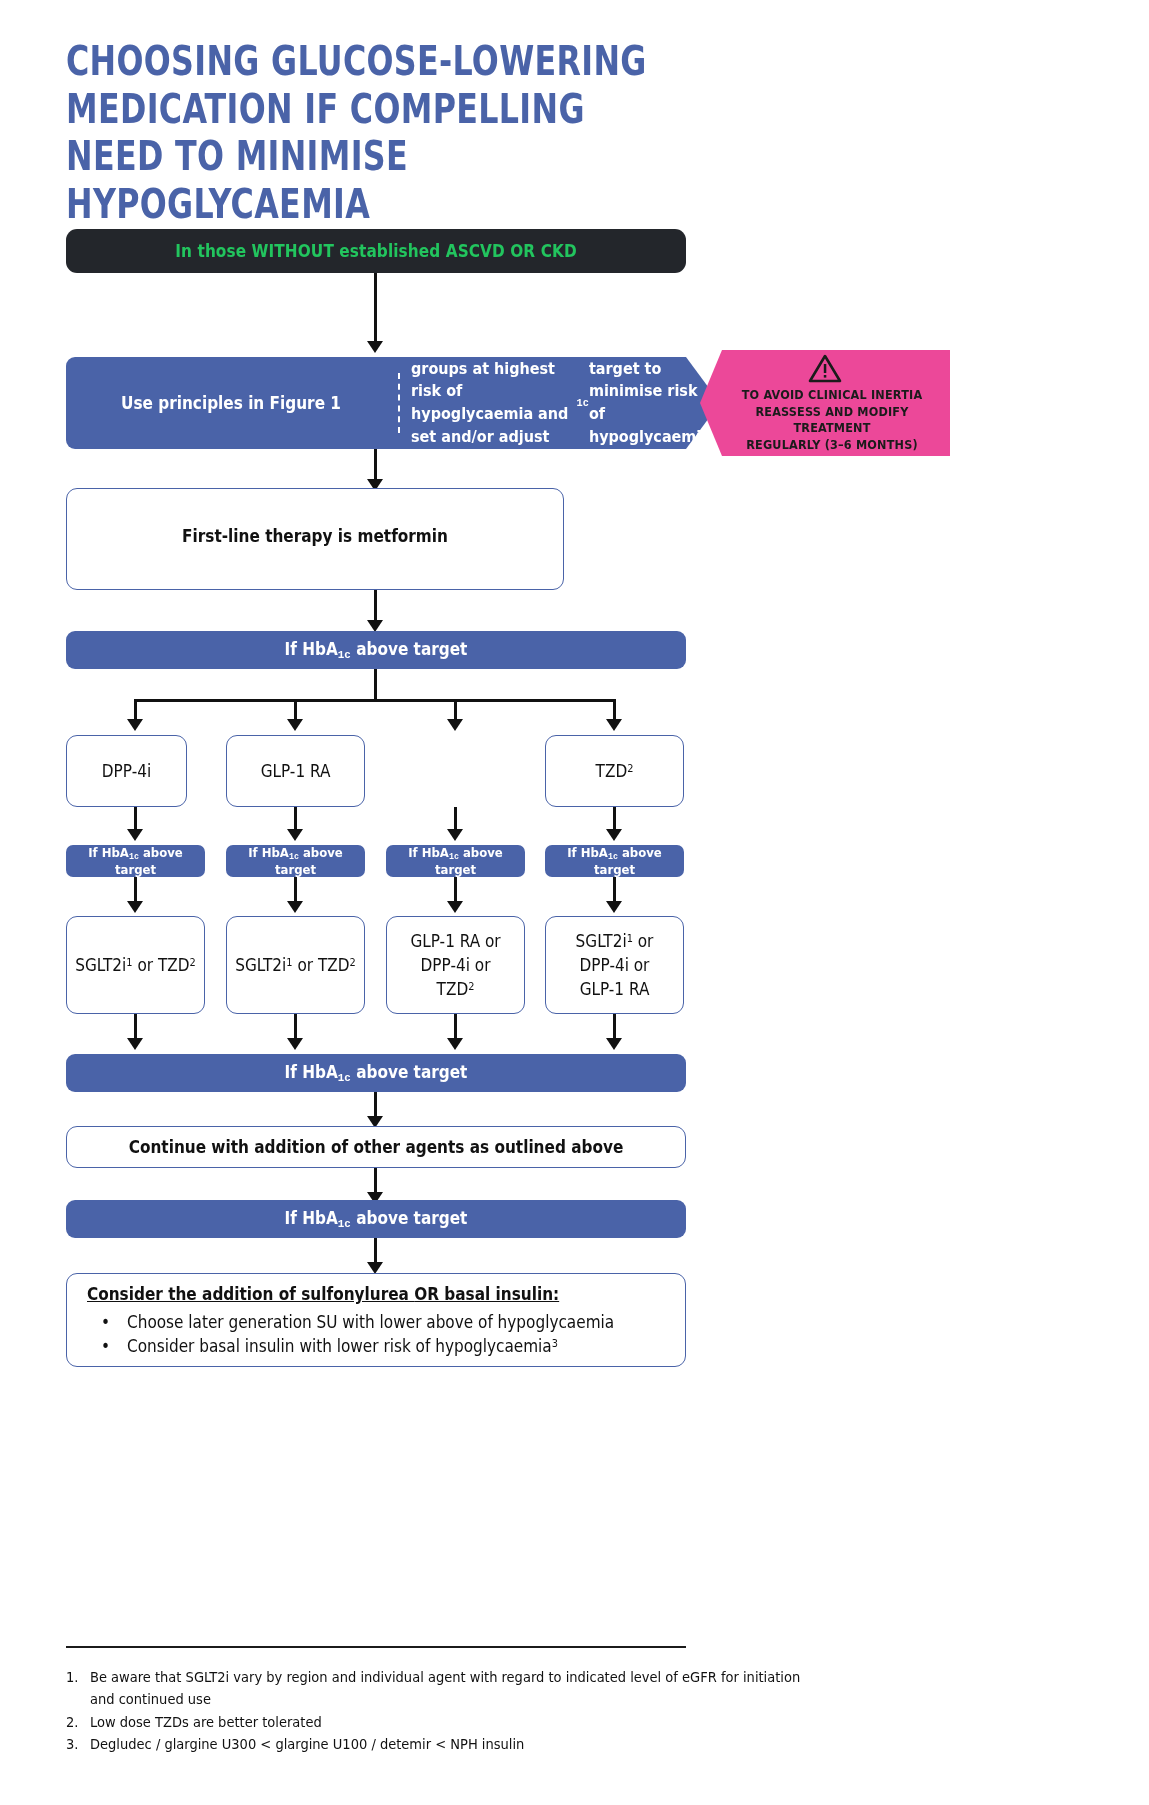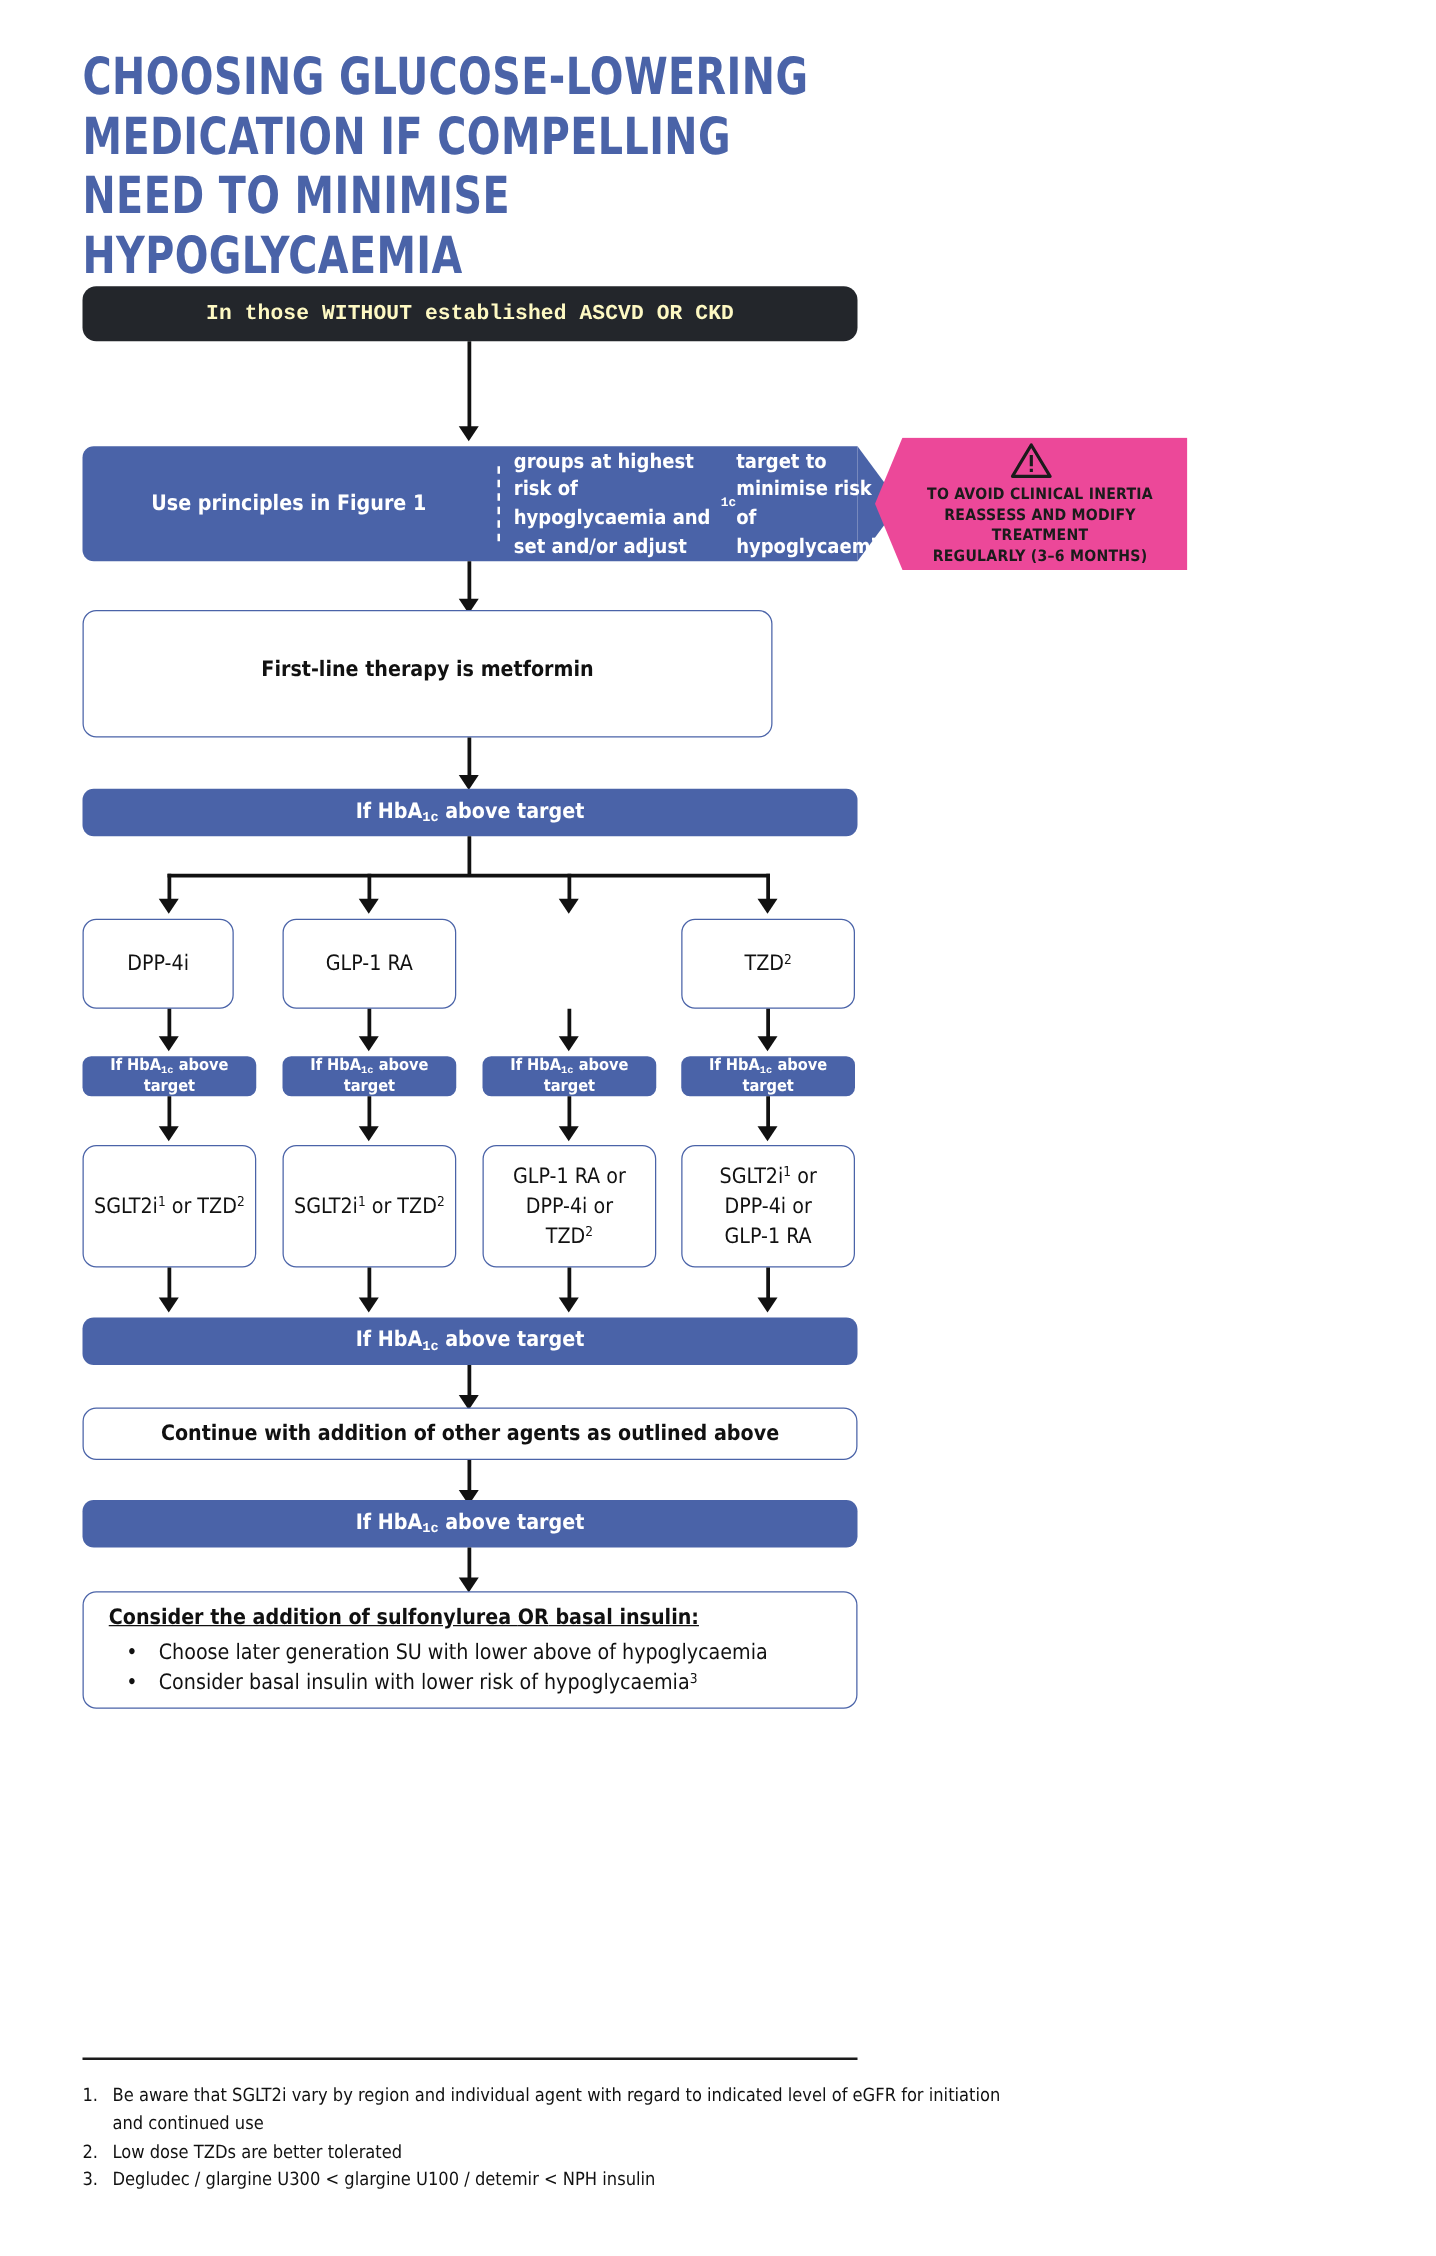--- a/index.html
+++ b/index.html
@@ -32,22 +32,22 @@
     position:absolute;
     box-sizing:border-box;
     display:flex;
     flex-direction:column;
     align-items:center;
     justify-content:center;
     text-align:center;
     font-family:"DejaVu Sans Condensed","Liberation Sans Narrow","Liberation Sans",sans-serif;
   }
   .dark{
-    background:#23262b;color:#fef9c3;border-radius:11px;
-    font-weight:700;font-size:17px;letter-spacing:.1px;font-family:Liberation Mono, monospace;
+    background:#23262b;color:#22c55e;border-radius:11px;
+    font-weight:700;font-size:17px;letter-spacing:.1px;
   }
   .blue{
     background:#4a63a8;color:#fff;border-radius:9px;
     font-weight:700;font-size:17px;
   }
   .blue-sm{
     background:#4a63a8;color:#fff;border-radius:7px;
     font-weight:700;font-size:13px;
   }
   .white{
@@ -158,21 +158,21 @@
       <rect x="15.8" y="22" width="2.5" height="2.6" fill="#1b1b1b"></rect>
     </svg>
     <div class="callout-text">TO AVOID CLINICAL INERTIA
 REASSESS AND MODIFY TREATMENT
 REGULARLY (3–6 MONTHS)</div>
   </div>
 
   <div class="vline" style="left:374px;top:449px;height:32px;"></div>
   <div class="arrow" style="left:367px;top:479px;"></div>
 
-  <div class="node white ln" style="left:66px;top:488px;width:552px;height:102px;">
+  <div class="node white ln" style="left:66px;top:488px;width:498px;height:102px;">
     <div style="font-weight:700;margin-bottom:6px;">First-line therapy is metformin</div>
   </div>
 
   <div class="vline" style="left:374px;top:590px;height:32px;"></div>
   <div class="arrow" style="left:367px;top:620px;"></div>
 
   <div class="node blue" style="left:66px;top:631px;width:620px;height:38px;">
     <span>If HbA<sub>1c</sub> above target</span>
   </div>
 

